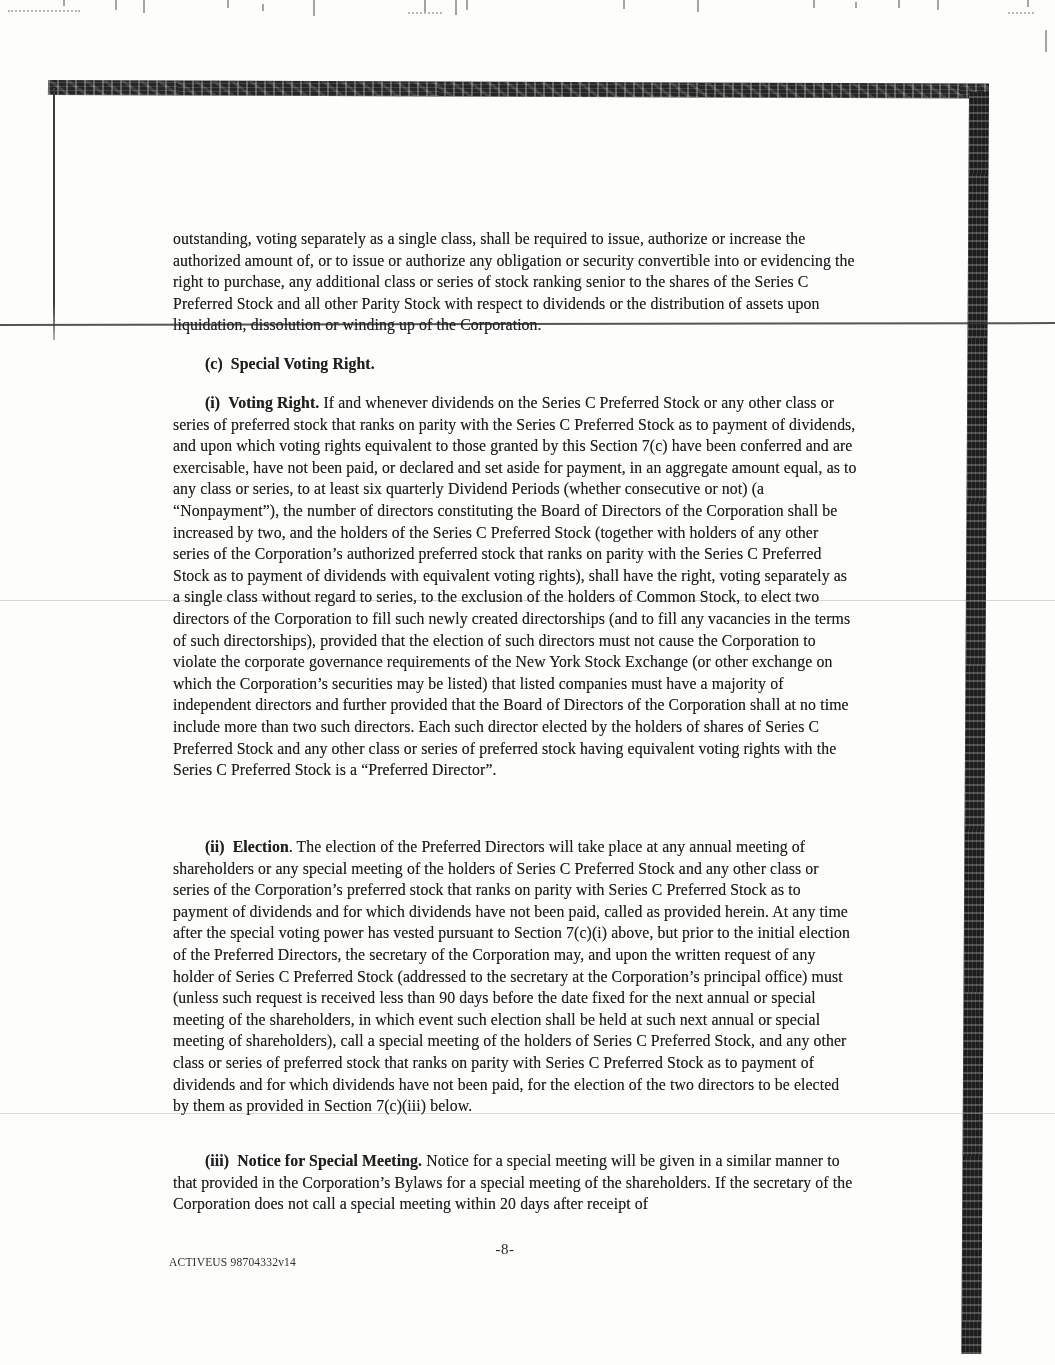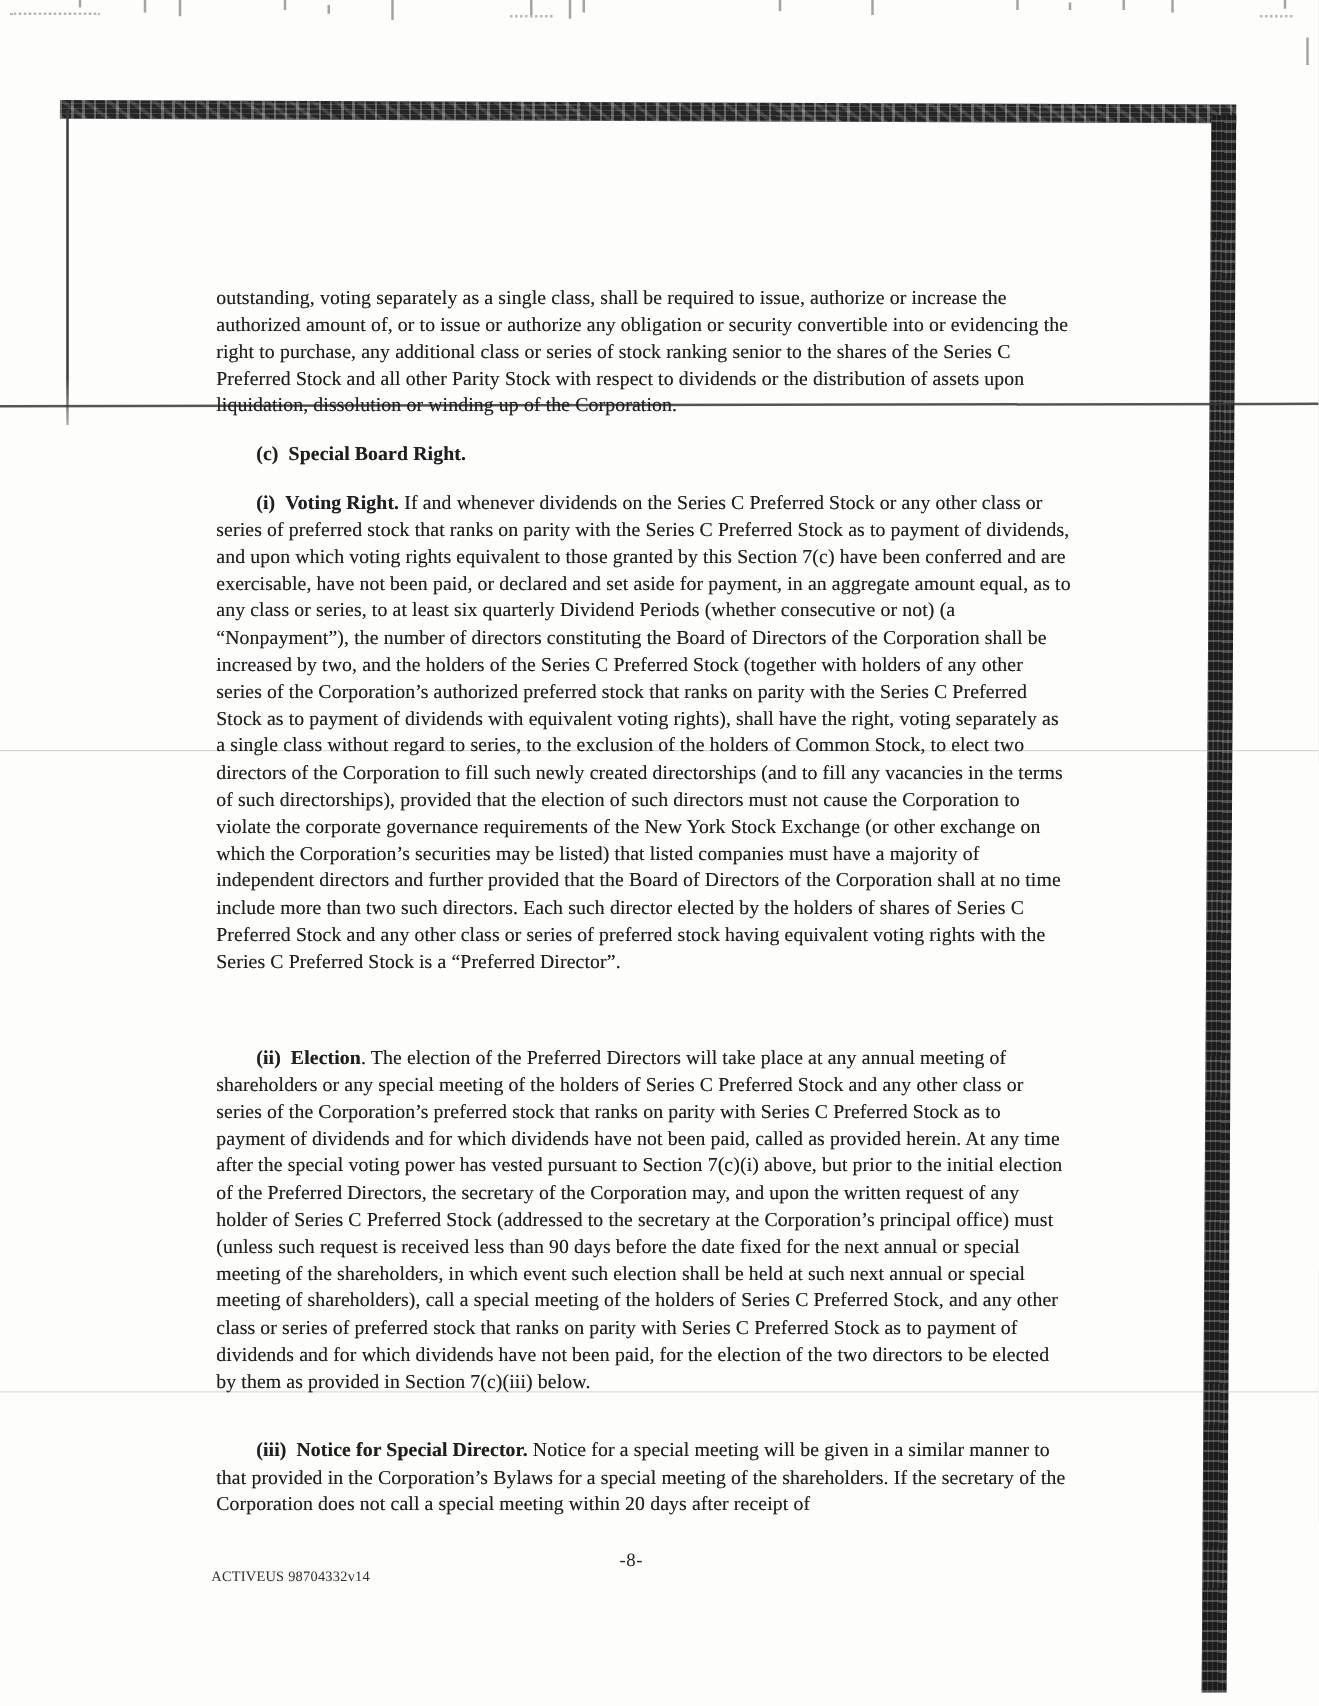--- a/index.html
+++ b/index.html
@@ -99,22 +99,22 @@
       <div class="tick" style="left: 937px; top: 0px; height: 10px;"></div>
       <div class="tick" style="left: 1027px; top: 0px; height: 7px;"></div>
       <div class="tick" style="left: 1045px; top: 30px; height: 22px;"></div>
       <div class="dotted-seg" style="left: 8px; top: 10px; width: 72px;"></div>
       <div class="dotted-seg" style="left: 408px; top: 12px; width: 34px;"></div>
       <div class="dotted-seg" style="left: 1008px; top: 12px; width: 26px;"></div>
     </div>
 
   <div class="content">
     <p style="top:228px" class="p0"><span class="seg-normal">outstanding, voting separately as a single class, shall be required to issue, authorize or increase the authorized amount of, or to issue or authorize any obligation or security convertible into or evidencing the right to purchase, any additional class or series of stock ranking senior to the shares of the Series C Preferred Stock and all other Parity Stock with respect to dividends or the distribution of assets upon liquidation, dissolution or winding up of the Corporation.</span></p>
-    <p style="top:353px" class="indent"><span class="seg-bold">(c) Special Board Right.</span></p>
+    <p style="top:353px" class="indent"><span class="seg-bold">(c) Special Voting Right.</span></p>
     <p style="top:392px" class="indent"><span class="seg-bold">(i) Voting Right.</span><span class="seg-normal">  If and whenever dividends on the Series C Preferred Stock or any other class or series of preferred stock that ranks on parity with the Series C Preferred Stock as to payment of dividends, and upon which voting rights equivalent to those granted by this Section 7(c) have been conferred and are exercisable, have not been paid, or declared and set aside for payment, in an aggregate amount equal, as to any class or series, to at least six quarterly Dividend Periods (whether consecutive or not) (a “</span><span class="seg-underline">Nonpayment</span><span class="seg-normal">”), the number of directors constituting the Board of Directors of the Corporation shall be increased by two, and the holders of the Series C Preferred Stock (together with holders of any other series of the Corporation’s authorized preferred stock that ranks on parity with the Series C Preferred Stock as to payment of dividends with equivalent voting rights), shall have the right, voting separately as a single class without regard to series, to the exclusion of the holders of Common Stock, to elect two directors of the Corporation to fill such newly created directorships (and to fill any vacancies in the terms of such directorships), provided that the election of such directors must not cause the Corporation to violate the corporate governance requirements of the New York Stock Exchange (or other exchange on which the Corporation’s securities may be listed) that listed companies must have a majority of independent directors and further provided that the Board of Directors of the Corporation shall at no time include more than two such directors.  Each such director elected by the holders of shares of Series C Preferred Stock and any other class or series of preferred stock having equivalent voting rights with the Series C Preferred Stock is a “</span><span class="seg-underline">Preferred Director</span><span class="seg-normal">”.</span></p>
     <p style="top:836px" class="indent"><span class="seg-bold">(ii) Election</span><span class="seg-normal">. The election of the Preferred Directors will take place at any annual meeting of shareholders or any special meeting of the holders of Series C Preferred Stock and any other class or series of the Corporation’s preferred stock that ranks on parity with Series C Preferred Stock as to payment of dividends and for which dividends have not been paid, called as provided herein.  At any time after the special voting power has vested pursuant to Section 7(c)(i) above, but prior to the initial election of the Preferred Directors, the secretary of the Corporation may, and upon the written request of any holder of Series C Preferred Stock (addressed to the secretary at the Corporation’s principal office) must (unless such request is received less than 90 days before the date fixed for the next annual or special meeting of the shareholders, in which event such election shall be held at such next annual or special meeting of shareholders), call a special meeting of the holders of Series C Preferred Stock, and any other class or series of preferred stock that ranks on parity with Series C Preferred Stock as to payment of dividends and for which dividends have not been paid, for the election of the two directors to be elected by them as provided in Section 7(c)(iii) below.</span></p>
-    <p style="top:1150px" class="indent"><span class="seg-bold">(iii) Notice for Special Director.</span><span class="seg-normal">  Notice for a special meeting will be given in a similar manner to that provided in the Corporation’s Bylaws for a special meeting of the shareholders. If the secretary of the Corporation does not call a special meeting within 20 days after receipt of</span></p>
+    <p style="top:1150px" class="indent"><span class="seg-bold">(iii) Notice for Special Meeting.</span><span class="seg-normal">  Notice for a special meeting will be given in a similar manner to that provided in the Corporation’s Bylaws for a special meeting of the shareholders. If the secretary of the Corporation does not call a special meeting within 20 days after receipt of</span></p>
   </div>
 
   <div class="footer-page-num">-8-</div>
   <div class="footer-doc-id">ACTIVEUS 98704332v14</div>
 
 </div>
 
 </body></html>

